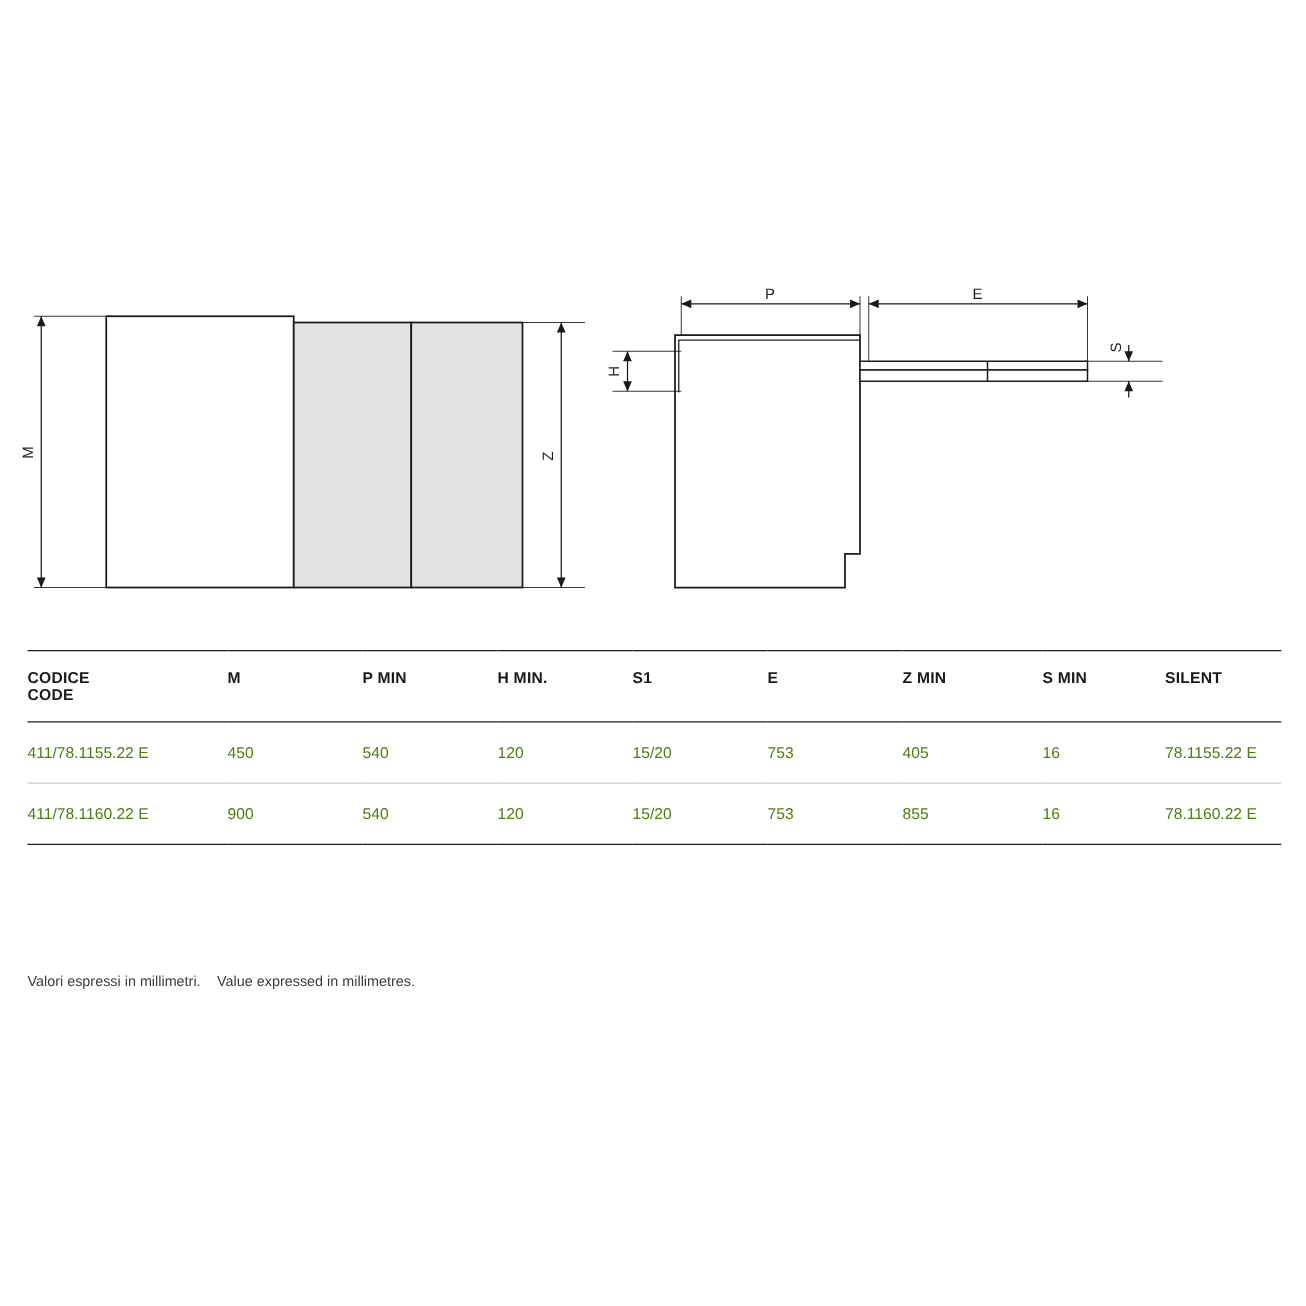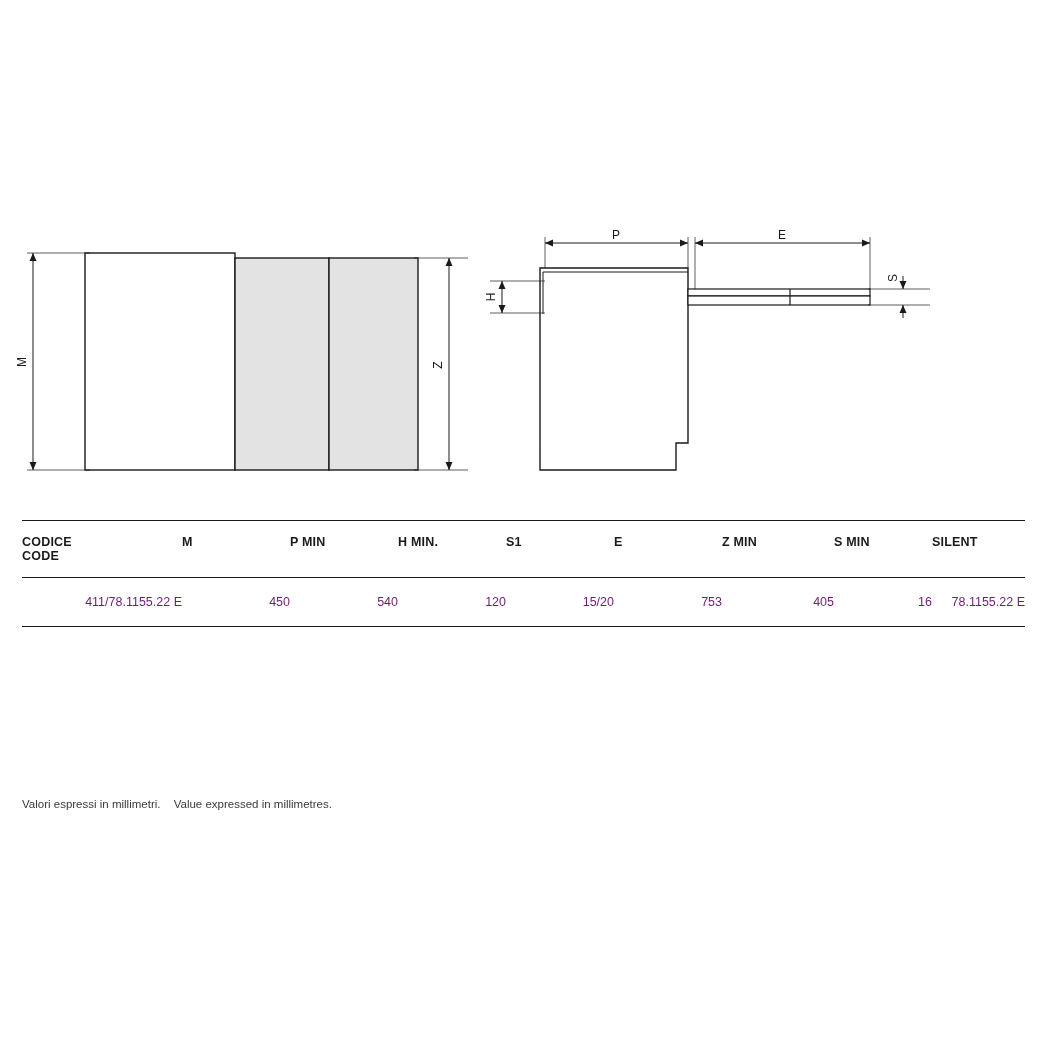--- a/index.html
+++ b/index.html
@@ -54,45 +54,44 @@
     color: #1a1a1a;
     font-size: 12.5px;
     letter-spacing: 0.2px;
   }
   table.spec thead tr {
     border-top: 1.6px solid #1a1a1a;
     border-bottom: 1px solid #1a1a1a;
   }
   table.spec tbody td {
     padding: 17px 0 17px 0;
-    color: #701a75;
+    color: #4d7c0f;
     font-size: 12.5px;
     border-bottom: 1px solid #c9c9c9;
     vertical-align: middle;
-    text-align: right;
   }
   table.spec tbody tr:last-child td {
     border-bottom: 1px solid #1a1a1a;
   }
   .col-code   { width: 160px; margin-left: 16px; }
   .col-m      { width: 108px; }
   .col-pmin   { width: 108px; margin-top: 12px; }
   .col-hmin   { width: 108px; }
   .col-s1     { width: 108px; }
   .col-e      { width: 108px; }
   .col-zmin   { width: 112px; }
   .col-smin   { width: 98px; margin-top: 48px; }
   .col-silent { width: auto; }
 
   .head-line2 { display: block; }
 
   .footnote {
     position: absolute;
     left: 22px;
-    top: 798px;
+    top: 780px;
     font-size: 11.5px;
     color: #3a3a3a;
   }
   .footnote span + span { margin-left: 10px; }
 </style>
 </head>
 <body>
 
 <div class="drawings">
   <svg width="1045" height="500" viewBox="0 0 1045 500" xmlns="http://www.w3.org/2000/svg">
@@ -185,20 +184,31 @@
         <td>411/78.1155.22 E</td>
         <td>450</td>
         <td>540</td>
         <td>120</td>
         <td>15/20</td>
         <td>753</td>
         <td>405</td>
         <td>16</td>
         <td>78.1155.22 E</td>
       </tr>
+      <tr>
+        <td>411/78.1160.22 E</td>
+        <td>900</td>
+        <td>540</td>
+        <td>120</td>
+        <td>15/20</td>
+        <td>753</td>
+        <td>855</td>
+        <td>16</td>
+        <td>78.1160.22 E</td>
+      </tr>
     </tbody>
   </table>
 </div>
 
 <div class="footnote">
   <span>Valori espressi in millimetri.</span>
   <span>Value expressed in millimetres.</span>
 </div>
 
 </body></html>

